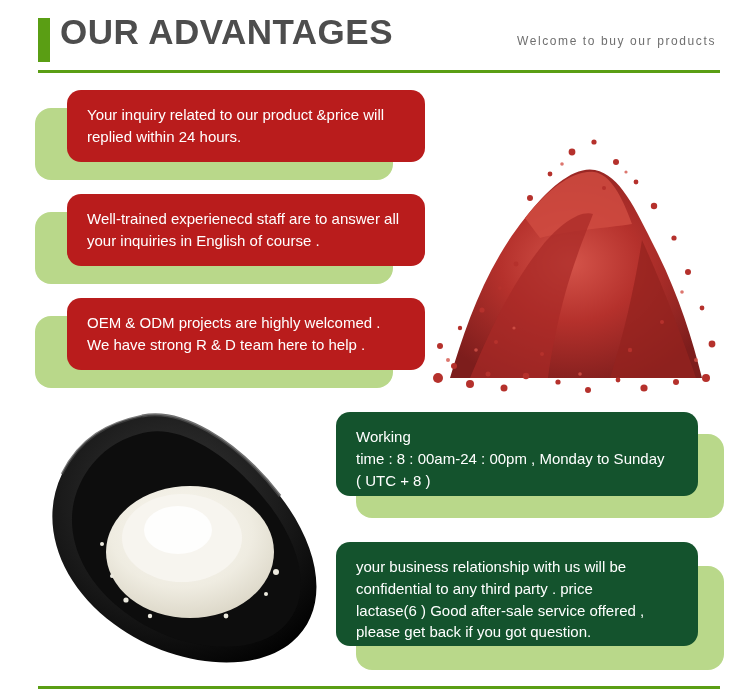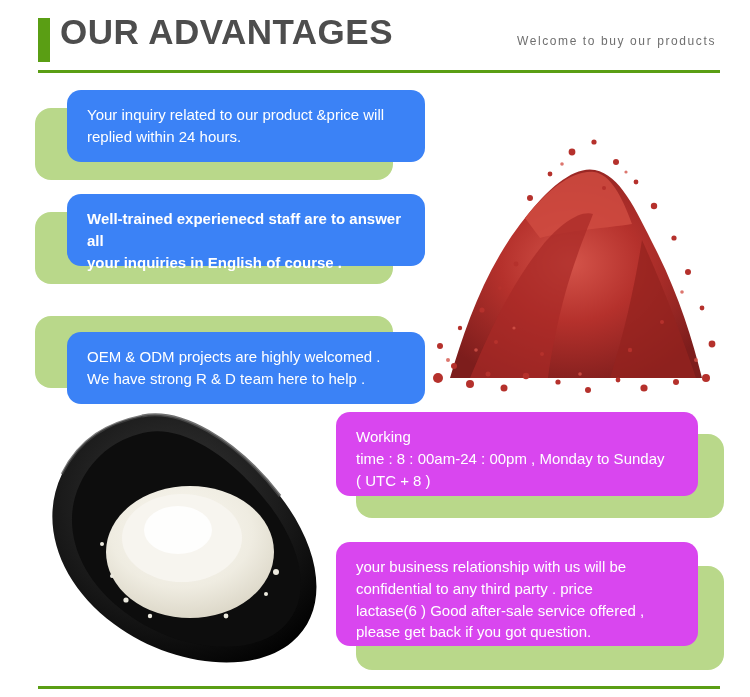--- a/index.html
+++ b/index.html
@@ -68,30 +68,30 @@
   .bubble-wrap {
     position: absolute;
   }
   .bubble-shadow {
     position: absolute;
     background: #b9d88a;
     border-radius: 16px;
   }
   .bubble {
     position: absolute;
-    background: #3b82f6;
+    background: #b91c1c;
     border-radius: 14px;
     color: #ffffff;
     box-sizing: border-box;
     padding: 14px 16px 14px 20px;
     font-size: 15px;
     line-height: 1.45;
     white-space: pre-line;
   }
-  .bubble.dark { background: #d946ef; }
+  .bubble.dark { background: #14532d; }
 
   
   .img-red {
     position: absolute;
     left: 430px;
     top: 78px;
     width: 290px;
     height: 318px;
     overflow: hidden;
     background: #ffffff;
@@ -195,27 +195,27 @@
   </div>
 
   <div class="bubble-wrap" style="left:35px; top:90px; width:390px; height:100px;">
     <div class="bubble-shadow" style="left:0; top:18px; width:358px; height:72px;"></div>
     <div class="bubble" style="left:32px; top:0; width:358px; height:72px;">Your inquiry related to our product &amp;price will
 replied within 24 hours.</div>
   </div>
 
   <div class="bubble-wrap" style="left:35px; top:194px; width:390px; height:100px;">
     <div class="bubble-shadow" style="left:0; top:18px; width:358px; height:72px;"></div>
-    <div class="bubble" style="left:32px; top:0; width:358px; height:72px;font-weight:bold;">Well-trained experienecd staff are to answer all
+    <div class="bubble" style="left:32px; top:0; width:358px; height:72px;">Well-trained experienecd staff are to answer all
 your  inquiries in English of course .</div>
   </div>
 
   <div class="bubble-wrap" style="left:35px; top:298px; width:390px; height:100px;">
     <div class="bubble-shadow" style="left:0; top:18px; width:358px; height:72px;"></div>
-    <div class="bubble" style="left:32px; top:0; width:358px; height:72px;margin-top:34px;">OEM &amp; ODM projects are highly welcomed .
+    <div class="bubble" style="left:32px; top:0; width:358px; height:72px;">OEM &amp; ODM projects are highly welcomed .
 We have strong R &amp; D team here to help .</div>
   </div>
 
   <div class="img-black">
     <svg width="320" height="280" viewBox="0 0 320 280">
       <defs>
         <radialGradient id="bowlg" cx="45%" cy="35%" r="75%">
           <stop offset="0%" stop-color="#3a3a3a"></stop>
           <stop offset="55%" stop-color="#1b1b1b"></stop>
           <stop offset="100%" stop-color="#000000"></stop>

